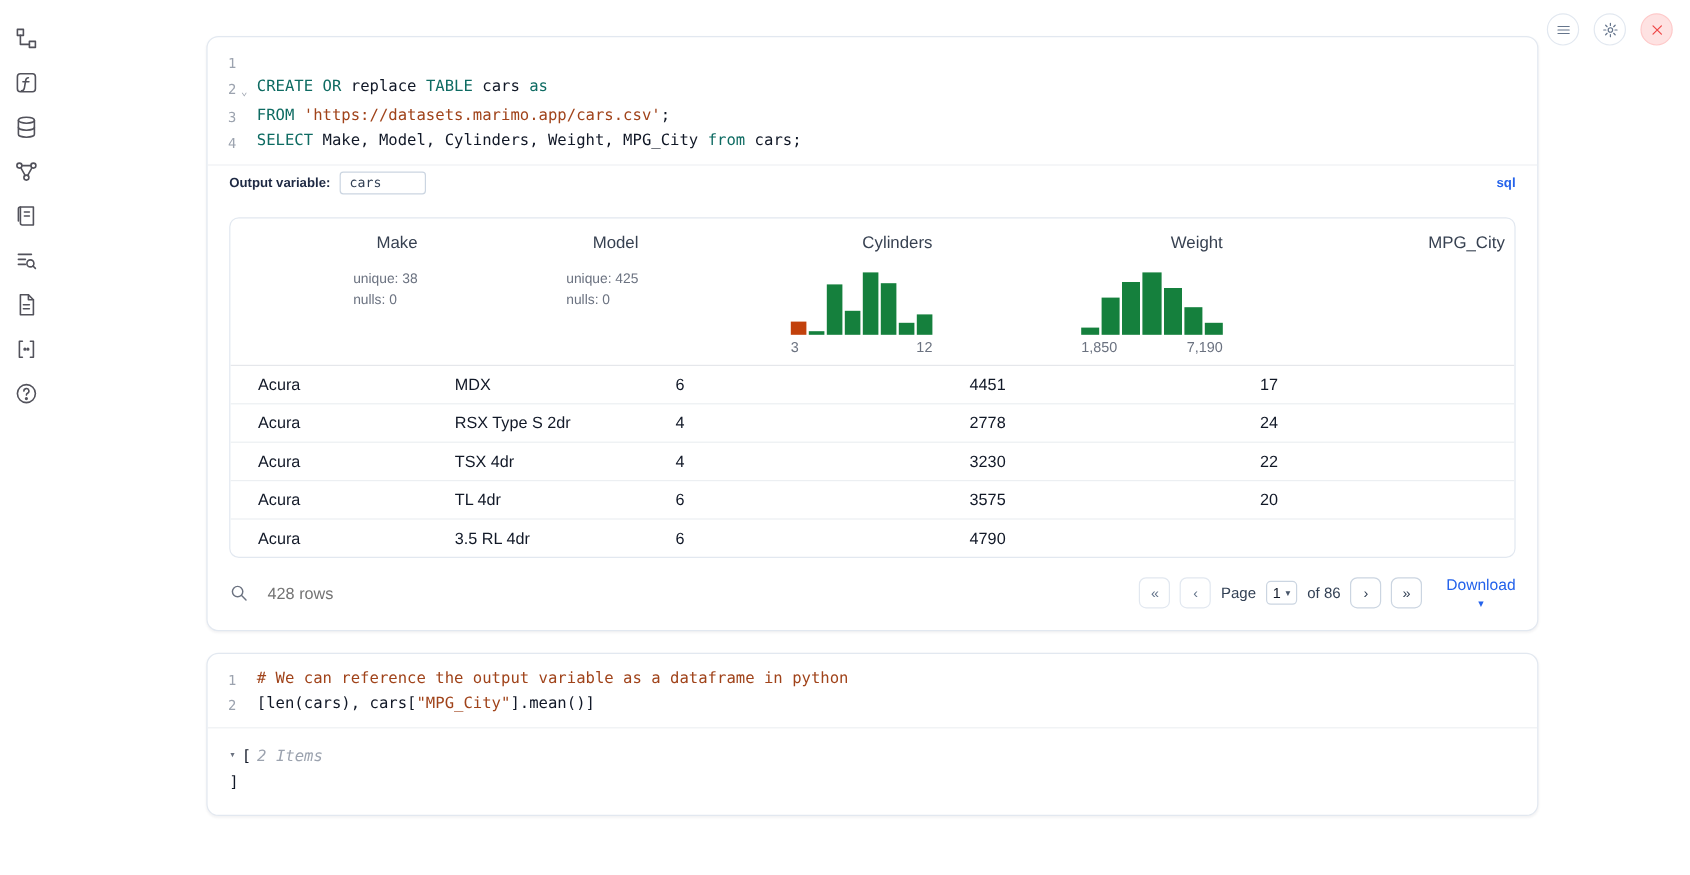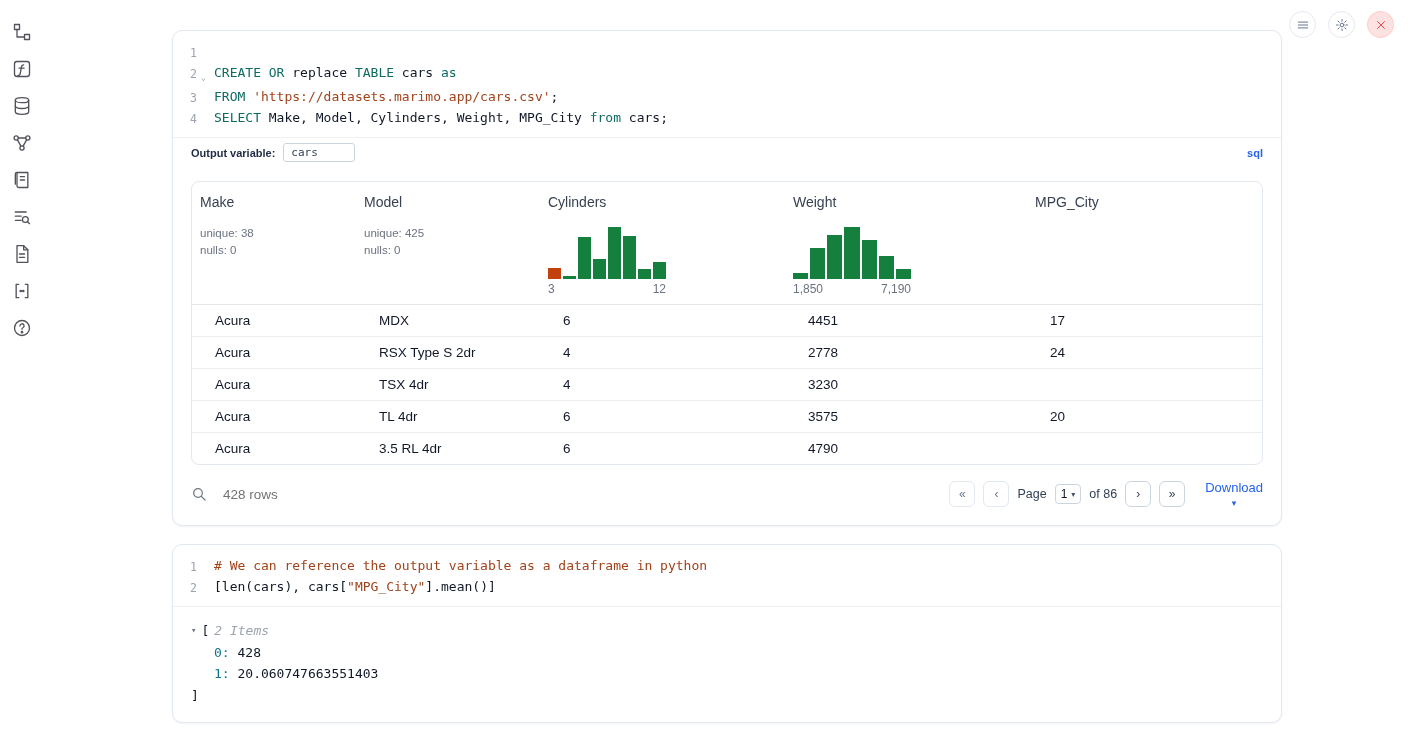--- a/index.html
+++ b/index.html
@@ -44,21 +44,21 @@
   
   .outvar-row{border-top:1px solid #eef0f3;display:flex;align-items:center;gap:8px;padding:5px 18px;}
   .outvar-label{font-size:11px;font-weight:700;color:#1f2a44;}
   .outvar-input{border:1px solid #cbd5e1;border-radius:3px;padding:2px 7px;font-size:11px;font-family:"DejaVu Sans Mono",monospace;color:#334155;min-width:72px;background:#fff;}
   .lang-badge{margin-left:auto;color:var(--link-blue);font-size:11px;font-weight:600;}
 
   
   .table-wrap{margin:14px 18px 0;border:1px solid #e2e8f0;border-radius:8px;overflow:hidden;}
   .t-header,.trow{display:grid;grid-template-columns:164px 184px 245px 242px 1fr;}
   .t-header{border-bottom:1px solid #e5e7eb;}
-  .th{padding:12px 8px 8px;display:flex;flex-direction:column;min-height:122px;}
+  .th{padding:12px 8px 8px;display:flex;flex-direction:column;min-height:122px;align-items:flex-end;}
   .th-name{font-size:14px;color:#374151;cursor:pointer;}
   .th-stats{margin-top:15px;font-size:11.5px;color:#6b7280;line-height:1.45;}
   .hist-wrap{margin-top:auto;width:118px;}
   .hist-bars{display:flex;align-items:flex-end;gap:2px;height:52px;cursor:pointer;}
   .hist-bar{flex:1;background:var(--hist-bar);min-height:2px;}
   .hist-bar.hl{background:var(--hist-highlight);}
   .hist-labels{display:flex;justify-content:space-between;font-size:12px;color:#6b7280;margin-top:3px;}
   .trow{border-top:1px solid #eceff2;cursor:pointer;}
   .trow:first-child{border-top:none;}
   .td{padding:8px 8px;font-size:13.5px;color:#111827;margin-left:15px;}
@@ -263,20 +263,21 @@
               <div class="td">RSX Type S 2dr</div>
               <div class="td">4</div>
               <div class="td">2778</div>
               <div class="td">24</div>
             </div>
             <div class="trow">
               <div class="td">Acura</div>
               <div class="td">TSX 4dr</div>
               <div class="td">4</div>
               <div class="td">3230</div>
+              <div class="td">22</div>
             </div>
             <div class="trow">
               <div class="td">Acura</div>
               <div class="td">TL 4dr</div>
               <div class="td">6</div>
               <div class="td">3575</div>
               <div class="td">20</div>
             </div>
             <div class="trow">
               <div class="td">Acura</div>
@@ -320,22 +321,18 @@
             <div class="code-line"><span class="ln">1</span><span class="fold"></span><span class="code-text"><span class="tok-comment"># We can reference the output variable as a dataframe in python</span></span></div>
             <div class="code-line"><span class="ln">2</span><span class="fold"></span><span class="code-text"><span class="tok-plain">[len(cars), cars[</span><span class="tok-string">"MPG_City"</span><span class="tok-plain">].mean()]</span></span></div>
           </div>
       </div>
       <div class="py-output">
         <div class="tree-head">
           <span class="tree-chevron">▾</span>
           <span>[</span>
           <span class="tree-count">2 Items</span>
         </div>
-        <div class="tree-items" id="py-output-items">
-            <div><span class="tree-key">0:</span><span> 428</span></div>
-            <div><span class="tree-key">1:</span><span> 20.060747663551403</span></div>
-          </div>
         <div>]</div>
       </div>
     </section>
 
   </main>
 </div>
 
 </body></html>

